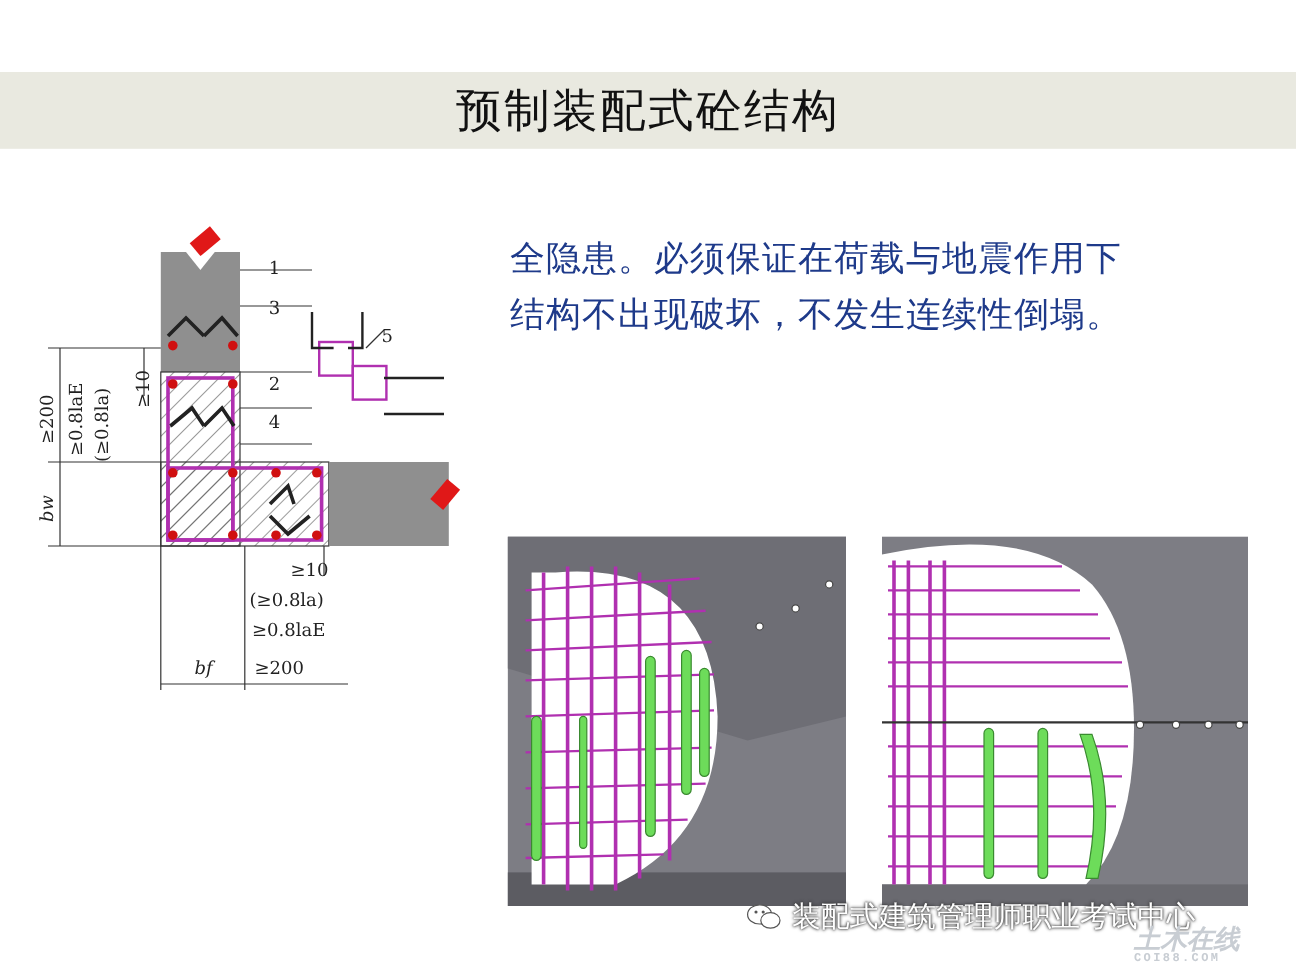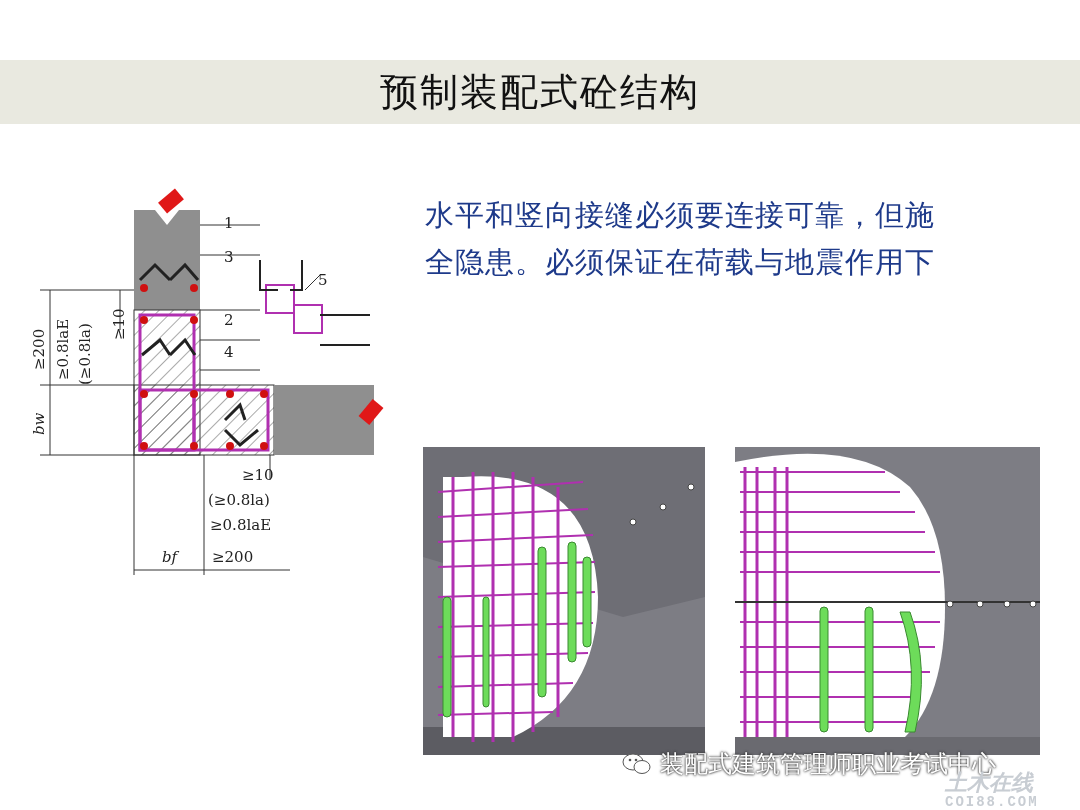--- a/index.html
+++ b/index.html
@@ -7,34 +7,34 @@
   .title-band { position: absolute; left: 0; top: 60px; width: 1080px; height: 64px; background: #e9e9e0; display: flex; align-items: center; justify-content: center; }
   .title-text { font-family: Liberation Serif, serif; font-size: 38px; color: #111; letter-spacing: 2px; }
   .body-text { position: absolute; left: 425px; top: 192px; width: 640px; font-family: "DejaVu Sans", sans-serif; font-size: 29px; line-height: 47px; color: #1e3a8a; letter-spacing: 1px; }
   .diagram { position: absolute; left: 20px; top: 180px; width: 380px; height: 400px; }
   .img-panel { position: absolute; }
   .img-left { left: 423px; top: 447px; width: 282px; height: 308px; }
   .img-right { left: 735px; top: 447px; width: 305px; height: 308px; }
   .watermark { position: absolute; left: 622px; top: 748px; font-family: "DejaVu Sans", sans-serif; font-size: 24px; color: #ffffff; text-shadow: 0 0 2px #333, 0 0 3px #333; display: flex; align-items: center; gap: 8px; justify-content: space-between; }
   .wechat-icon { width: 30px; height: 24px; }
   .logo { position: absolute; left: 945px; top: 768px; font-family: Liberation Mono, monospace; color: #c8cdd3; font-size: 22px; font-weight: bold; font-style: italic; }
-  .logo small { display: block; font-size: 14px; letter-spacing: 2px; font-style: normal; margin-top: -4px; }
+  .logo small { display: block; font-size: 10px; letter-spacing: 2px; font-style: normal; margin-top: -4px; }
   .dim { font-family: "DejaVu Serif", serif; font-size: 15px; fill: #222; }
   .dim-i { font-style: italic; }
 </style>
 </head>
 <body>
 
 <div class="title-band">
   <span class="title-text">预制装配式砼结构</span>
 </div>
 
 <div class="body-text">
-  <div>水平和竖向接缝必须要连接可靠，但施</div>
   <div>全隐患。必须保证在荷载与地震作用下</div>
+  <div>结构不出现破坏，不发生连续性倒塌。</div>
 </div>
 
 <svg class="diagram" viewBox="0 0 380 400" width="380" height="400">
   <defs>
     <pattern id="hatch" width="10" height="10" patternUnits="userSpaceOnUse" patternTransform="rotate(45)">
       <line x1="0" y1="0" x2="0" y2="10" stroke="#555" stroke-width="1"></line>
     </pattern>
   </defs>
 
   <rect x="114" y="30" width="66" height="100" fill="#8f8f8f"></rect>

